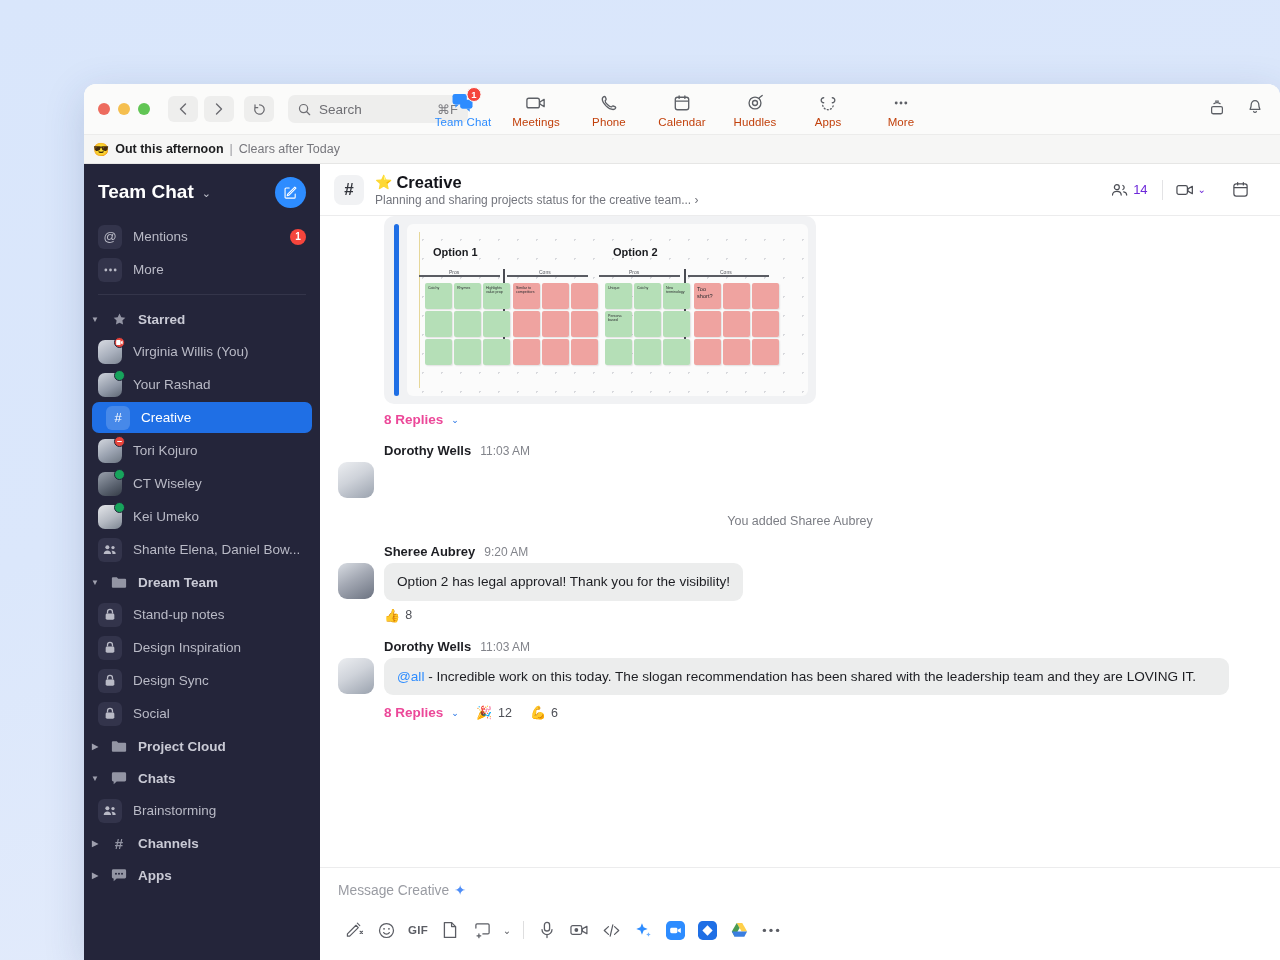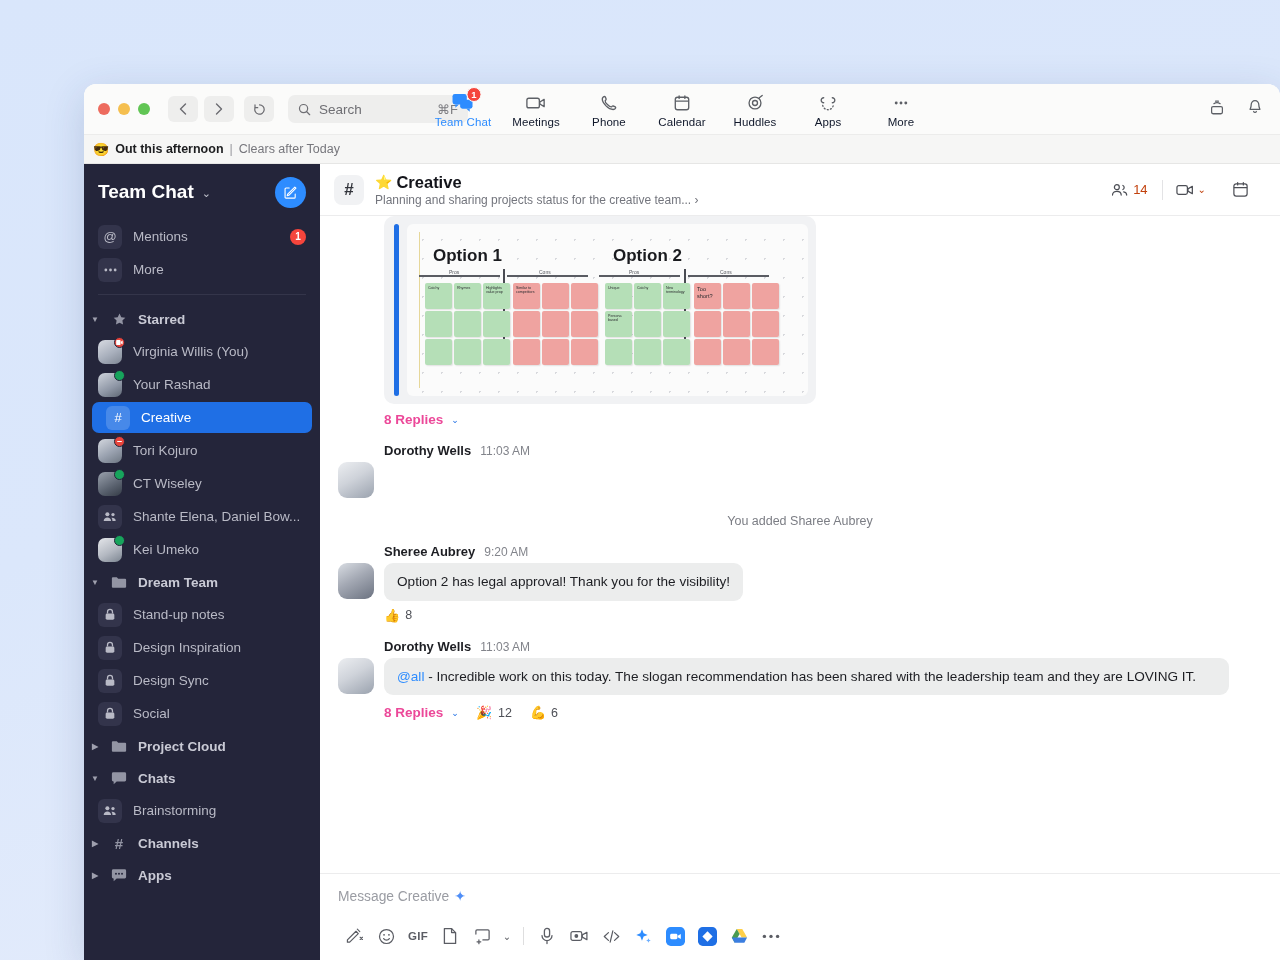--- a/index.html
+++ b/index.html
@@ -54,21 +54,21 @@
   #searchbox .ph { flex: 1; }
   #searchbox .kbd { font-size: 13px; color: #7c7c80; }
 
   
   #mainnav {
     position: absolute; left: 50%; transform: translateX(-50%);
     display: flex; gap: 0; align-items: flex-start;
   }
   .navitem {
     width: 73px; display: flex; flex-direction: column;
-    align-items: center; gap: 3px; color: #0f172a; position: relative;
+    align-items: center; gap: 3px; color: #c2410c; position: relative;
     padding-top: 2px;
   }
   .navitem .lbl { font-size: 11.5px; letter-spacing: .1px; }
   .navitem.active { color: #2d8cff; }
   .navitem .badge {
     position: absolute; top: -4px; left: 40px;
     background: #f5453c; color: #fff; font-size: 9.5px; font-weight: 700;
     min-width: 15px; height: 15px; border-radius: 8px;
     display: flex; align-items: center; justify-content: center;
     border: 1.5px solid #fbfbfa; padding: 0 3px;
@@ -166,21 +166,21 @@
     display: flex; align-items: center; padding: 0 18px 0 14px; gap: 11px;
   }
   #chanhead .hashbox {
     width: 30px; height: 30px; border-radius: 8px; background: #f1f2f4;
     display: flex; align-items: center; justify-content: center;
     color: #33353c; font-size: 17px; font-weight: 700; flex: none;
   }
   #chanhead .meta { display: flex; flex-direction: column; gap: 1px; min-width: 0; }
   #chanhead .cname { font-size: 16.5px; font-weight: 700; color: #13141a; display: flex; align-items: center; gap: 4px; }
   #chanhead .cdesc { font-size: 12px; color: #73757d; white-space: nowrap; }
-  #chanhead .right { margin-left: auto; display: flex; align-items: center; gap: 0; color: #c2410c; }
+  #chanhead .right { margin-left: auto; display: flex; align-items: center; gap: 0; color: #6d28d9; }
   #chanhead .members { display: flex; align-items: center; gap: 5px; font-size: 13px; padding-right: 14px; }
   #chanhead .vsep { width: 1px; height: 20px; background: #e3e3e5; }
   #chanhead .hicon { padding: 0 13px; display: flex; align-items: center; gap: 3px; }
 
   
   #messages {
     flex: 1; overflow: hidden; padding: 0 18px 6px 18px; position: relative;
   }
 
   .wbwrap { display: flex; padding-top: 0; }
@@ -189,21 +189,21 @@
     background: #f1f2f4; border-radius: 10px; padding: 8px 8px 8px 10px;
     display: flex; gap: 8px; height: 188px; overflow: hidden;
   }
   .wbbar { width: 5px; border-radius: 3px; background: #1f6fe5; flex: none; }
   .wb {
     flex: 1; background: #fbfbfb; border-radius: 6px; position: relative; overflow: hidden;
     background-image: radial-gradient(circle, #d8d9dd 1px, transparent 1px);
     background-size: 19px 19px; background-position: 6px 6px;
   }
   .wbyellow { position: absolute; left: 12px; top: 8px; bottom: 8px; width: 1px; background: #e6d79a; }
-  .opt { position: absolute; font-size: 17px; font-weight: 700; color: #1a1b1f; }
+  .opt { position: absolute; font-size: 11px; font-weight: 700; color: #1a1b1f; }
   .col-line { position: absolute; height: 1.5px; background: #5a5c63; }
   .col-lbl { position: absolute; font-size: 5px; color: #55575e; }
   .divline { position: absolute; width: 1.5px; background: #4a4c53; }
   .note {
     position: absolute; width: 27px; height: 26px; border-radius: 2px;
     font-size: 3.6px; line-height: 1.25; padding: 3px; color: #2a2b2f;
     box-shadow: 1px 1px 1.5px rgba(0,0,0,.10); overflow: hidden;
   }
   .note.g { background: #b5dfb7; }
   .note.r { background: #efa3a0; }
@@ -229,21 +229,21 @@
   }
   .bubble + .bubble { margin-top: 6px; }
   .bubbles { display: flex; flex-direction: column; }
   .mention { color: #2d8cff; }
   .sysline { text-align: center; font-size: 12.5px; color: #7b7d84; margin: 16px 0 0 0; }
   .reactrow { margin-left: 46px; margin-top: 7px; display: flex; gap: 4px; align-items: center; }
 
   
   #composer { flex: none; border-top: 1px solid #ececed; padding: 14px 18px 0 18px; background: #fff; }
   #placeholder { font-size: 13.8px; color: #9a9ca3; display: flex; align-items: center; gap: 5px; }
-  #ctoolbar { display: flex; align-items: center; gap: 0; padding: 18px 0 10px 0; color: #5b5d64; }
+  #ctoolbar { display: flex; align-items: center; gap: 0; padding: 18px 0 16px 0; color: #5b5d64; }
   .cbtn { width: 32px; height: 28px; display: flex; align-items: center; justify-content: center; }
   .cbtn.gif { font-size: 11.5px; font-weight: 700; letter-spacing: .2px; }
   .csep { width: 1px; height: 18px; background: #dededf; margin: 0 7px; }
 </style>
 </head>
 <body>
 
 <div id="window">
 
   <div id="titlebar">
@@ -451,37 +451,37 @@
 
       <div class="sbrow">
         <span class="av">
           <span class="ph" style="background:linear-gradient(150deg,#9aa1ad,#5a626f 60%,#353c47)"></span>
           <span class="badge2 bg-green"></span>
         </span>
         <span class="txt">CT Wiseley</span>
       </div>
 
       <div class="sbrow">
+        <span class="av">
+          <span class="ph" style="background:linear-gradient(150deg,#e4e6ea,#b4b9c2 55%,#7b8490)"></span>
+          <span class="badge2 bg-green"></span>
+        </span>
+        <span class="txt">Kei Umeko</span>
+      </div>
+
+      <div class="sbrow">
         <span class="ic">
           <svg width="14" height="11" viewBox="0 0 16 12" fill="#b9bac6">
               <circle cx="5" cy="3.4" r="2.3"></circle>
               <circle cx="11.4" cy="3.8" r="1.9"></circle>
               <path d="M.8 11c0-2.4 1.9-3.8 4.2-3.8S9.2 8.6 9.2 11H.8z"></path>
               <path d="M10.3 7.4c2.1 0 4.2.8 4.2 3.6h-3.7c0-1.4-.4-2.6-1.2-3.5.2 0 .5-.1.7-.1z"></path>
             </svg>
         </span>
         <span class="txt">Shante Elena, Daniel Bow...</span>
-      </div>
-
-      <div class="sbrow">
-        <span class="av">
-          <span class="ph" style="background:linear-gradient(150deg,#e4e6ea,#b4b9c2 55%,#7b8490)"></span>
-          <span class="badge2 bg-green"></span>
-        </span>
-        <span class="txt">Kei Umeko</span>
       </div>
 
       <div class="sbgroup">
         <span class="tri">▼</span>
         <span class="gi">
           <svg width="16" height="13" viewBox="0 0 18 14" fill="#9395a4">
               <path d="M1 2.2A1.2 1.2 0 0 1 2.2 1h4.3l1.6 1.8h7.7A1.2 1.2 0 0 1 17 4v8.2A1.2 1.2 0 0 1 15.8 13H2.2A1.2 1.2 0 0 1 1 11.8V2.2z"></path>
             </svg>
         </span>
         <span>Dream Team</span>

